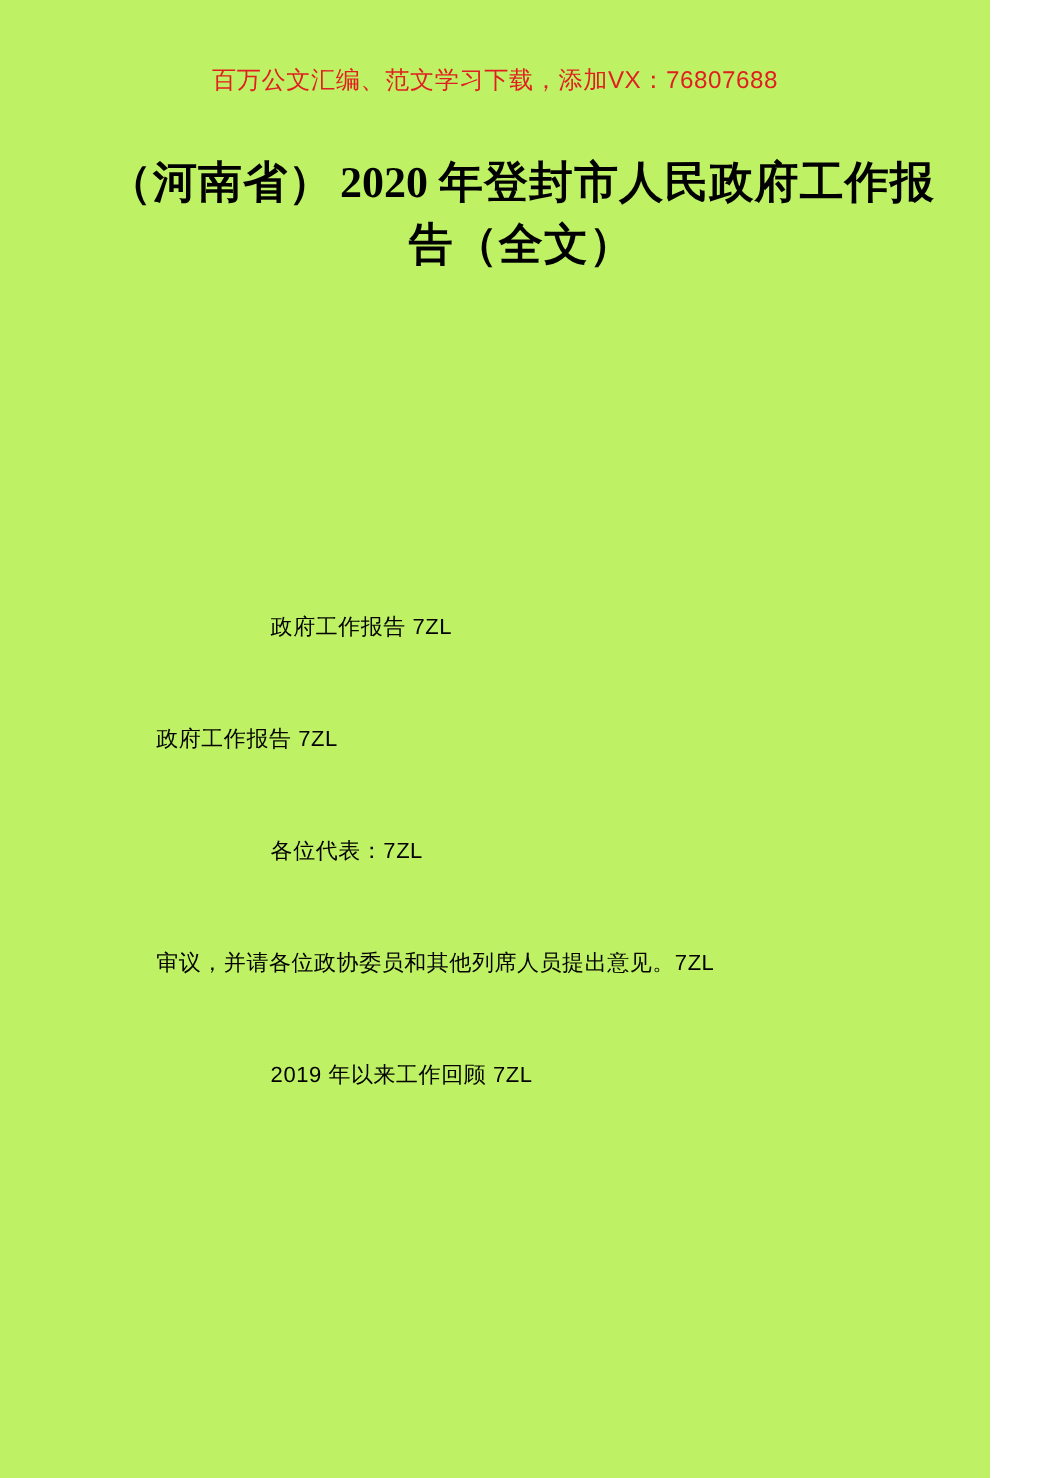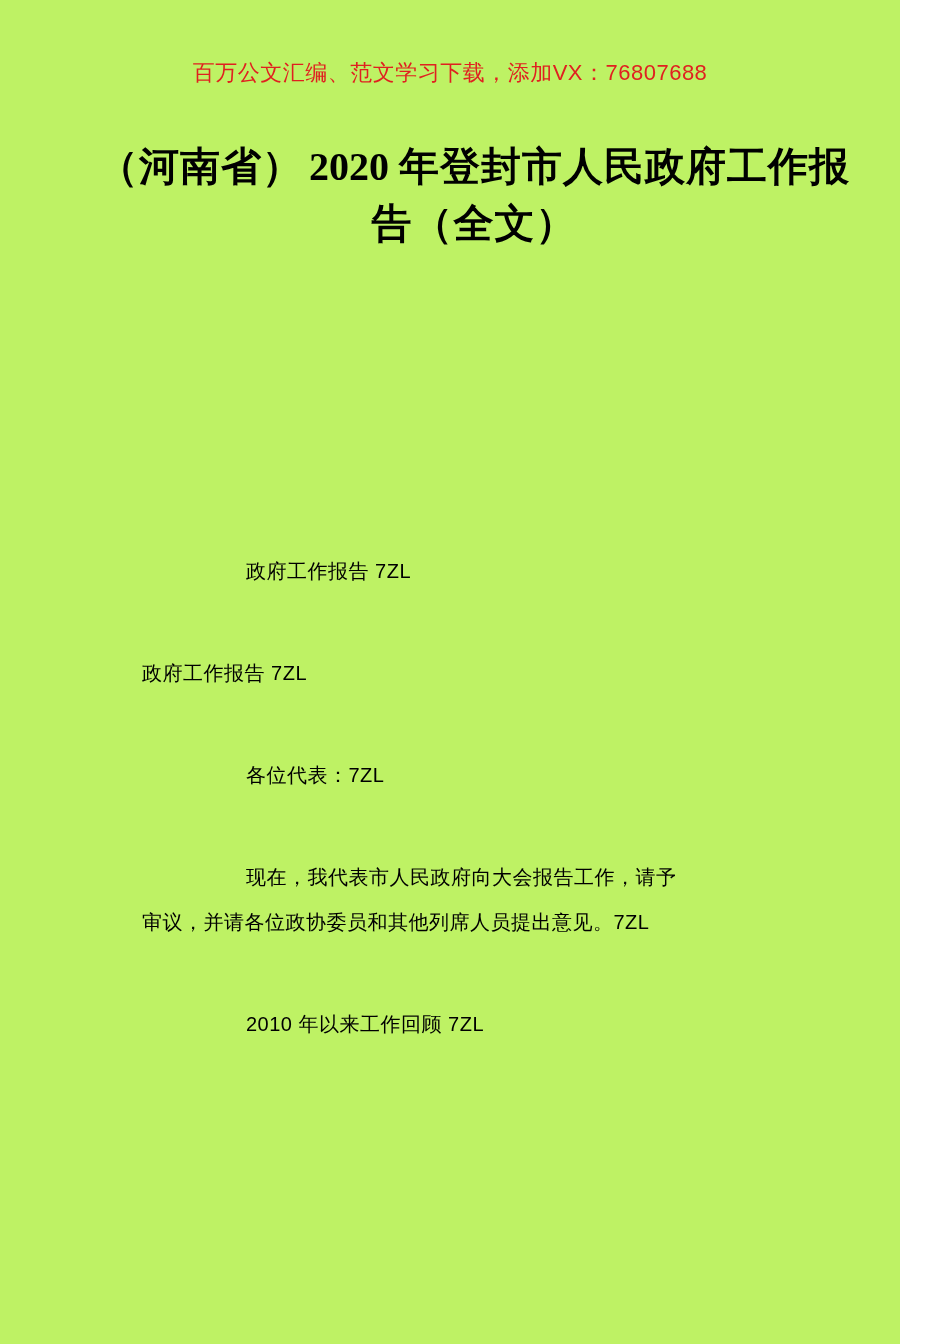--- a/index.html
+++ b/index.html
@@ -77,22 +77,21 @@
     <p class="para">
       <span class="line">政府工作报告 7ZL</span>
     </p>
 
 
     <p class="para">
       <span class="line first">各位代表：7ZL</span>
     </p>
 
     <p class="para">
-      <span class="line first">现在，我代表市人民政府向大会报告工作，请予</span>
       <span class="line">审议，并请各位政协委员和其他列席人员提出意见。7ZL</span>
     </p>
 
     <p class="para">
-      <span class="line first">2010 年以来工作回顾 7ZL</span>
+      <span class="line first">2019 年以来工作回顾 7ZL</span>
     </p>
 
   </div>
 </div>
 
 </body></html>

